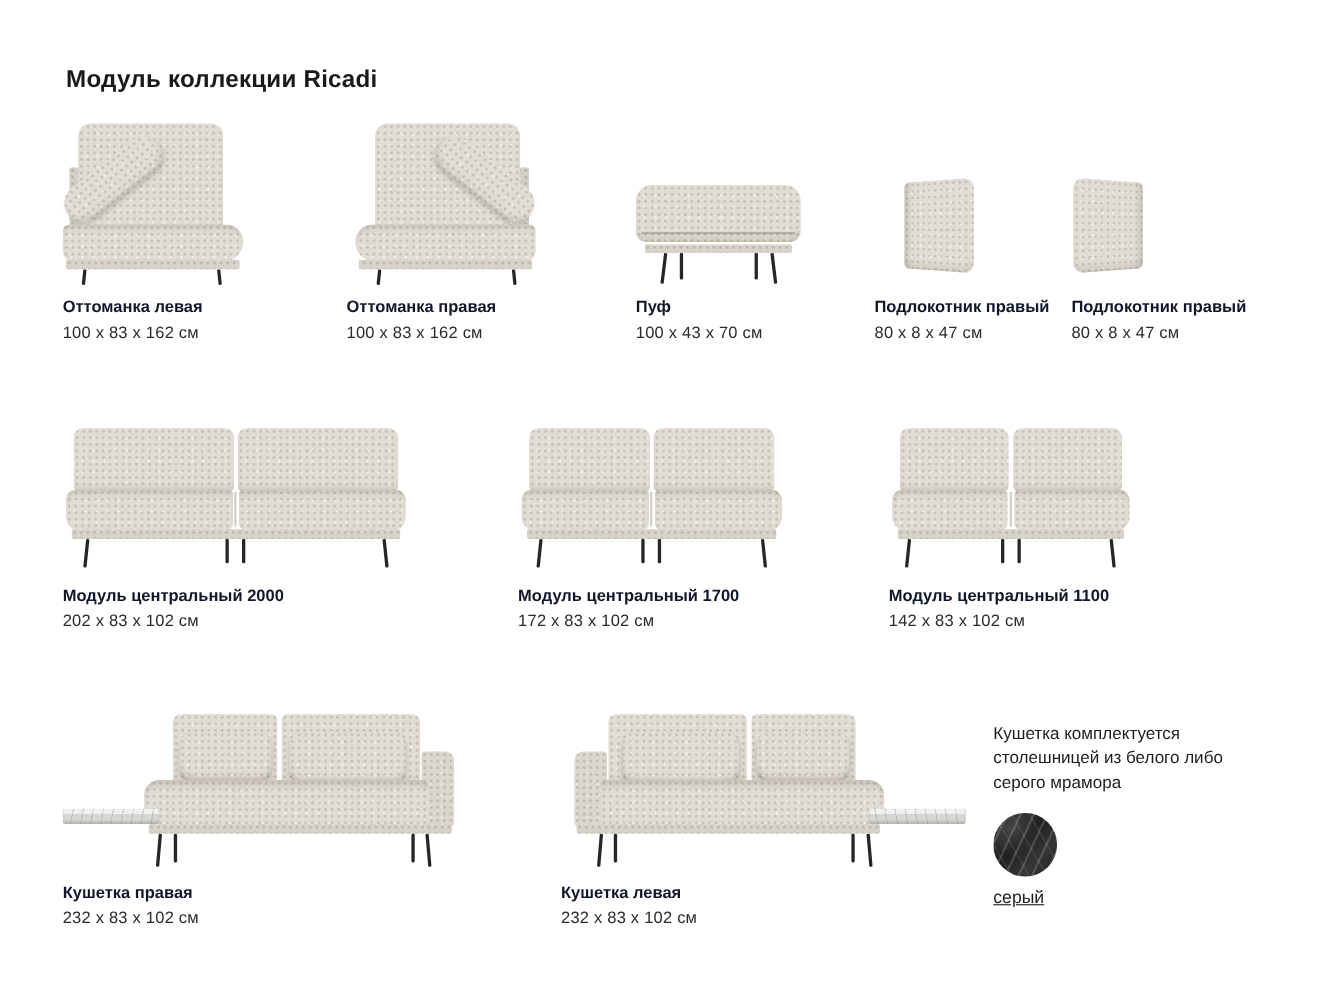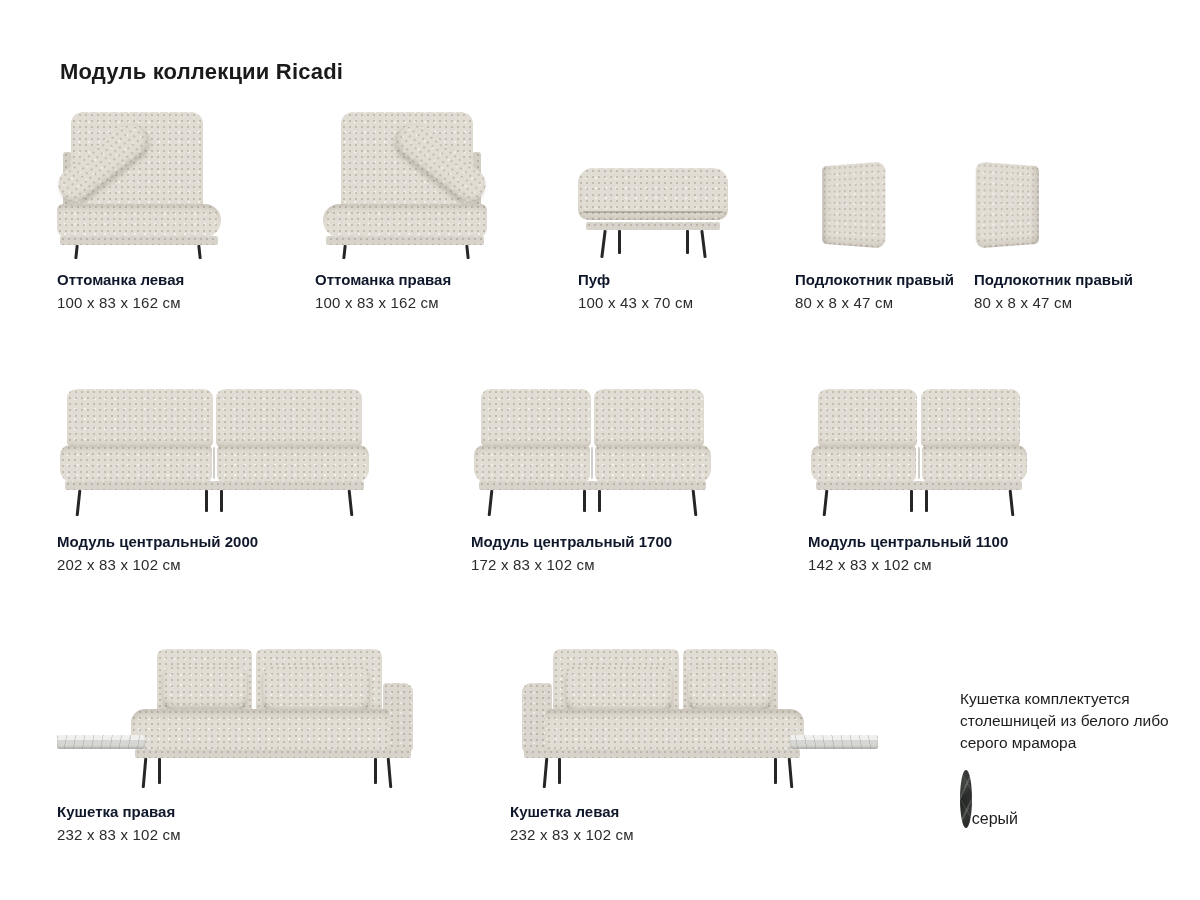--- a/index.html
+++ b/index.html
@@ -79,24 +79,24 @@
   .kd-seat{left:74px;top:64px;width:258px;height:42px;border-radius:14px 4px 8px 16px;
     box-shadow:inset 0 8px 8px -5px rgba(110,100,85,.3);}
   .kd-base{left:78px;top:104px;width:276px;height:9px;border-radius:2px;}
   .kd-table{position:absolute;left:0;top:90px;width:88px;height:14px;border-radius:2px;
     background:
       repeating-linear-gradient(100deg, rgba(150,150,148,.38) 0 1px, transparent 1px 9px),
       linear-gradient(#f0f0ee 0 5px, #d6d6d2 5px);
     box-shadow:inset 0 -2px 2px rgba(110,110,108,.35);}
 
   
-  .note{position:absolute;left:960px;top:657px;width:215px;margin-top:31px;}
+  .note{position:absolute;left:903px;top:657px;width:215px;}
   .note-text{font-size:15.5px;line-height:22px;color:#1d1d1d;}
   .swatches{display:flex;gap:30px;margin-top:16px;}
-  .swatch{width:58px;display:flex;align-items:flex-end;}
+  .swatch{width:58px;display:flex;flex-direction:column;align-items:flex-start;text-decoration:underline;}
   .swatch-circle{width:58px;height:58px;border-radius:50%;}
   .swatch-gray{
     background:
       radial-gradient(circle at 30% 25%, rgba(255,255,255,.13), transparent 45%),
       repeating-linear-gradient(115deg, rgba(205,210,205,.20) 0 2px, transparent 2px 11px),
       repeating-linear-gradient(60deg, rgba(180,185,180,.12) 0 1.5px, transparent 1.5px 14px),
       linear-gradient(135deg,#31342f,#1e201f 45%,#343733 70%,#222423);}
   .swatch-white{
     background:
       repeating-linear-gradient(120deg, rgba(148,148,142,.25) 0 1.5px, transparent 1.5px 15px),

